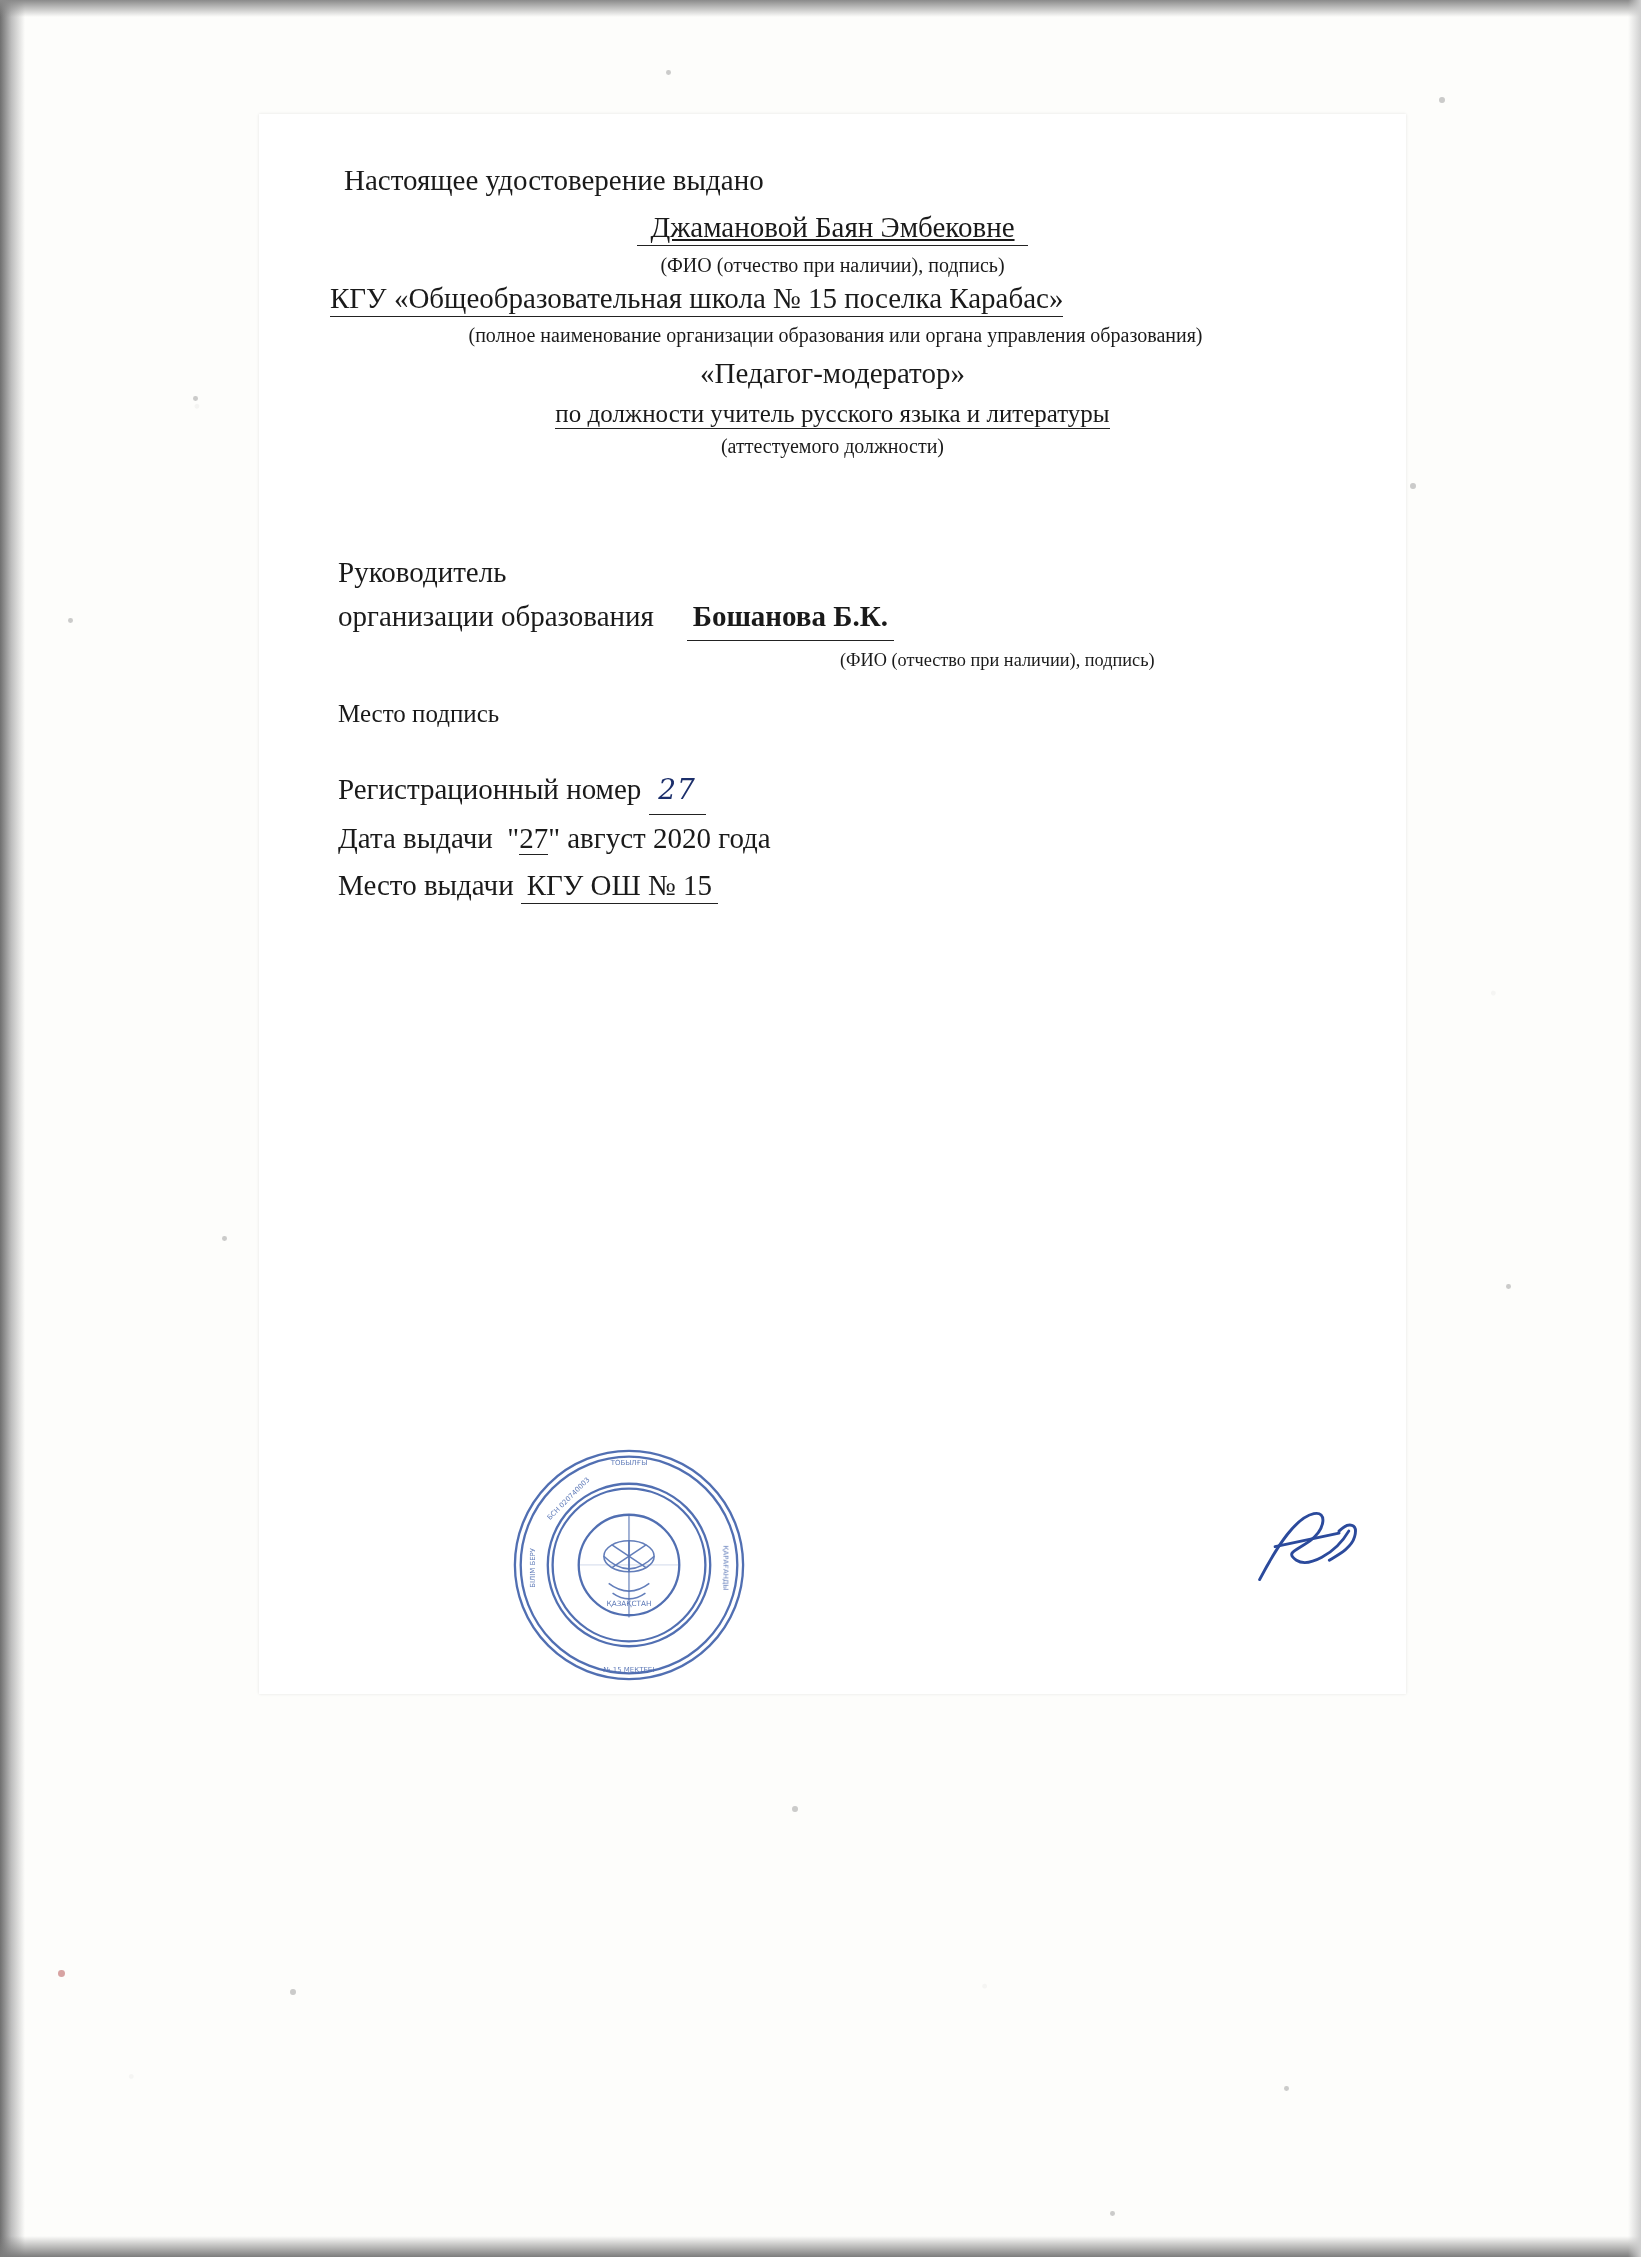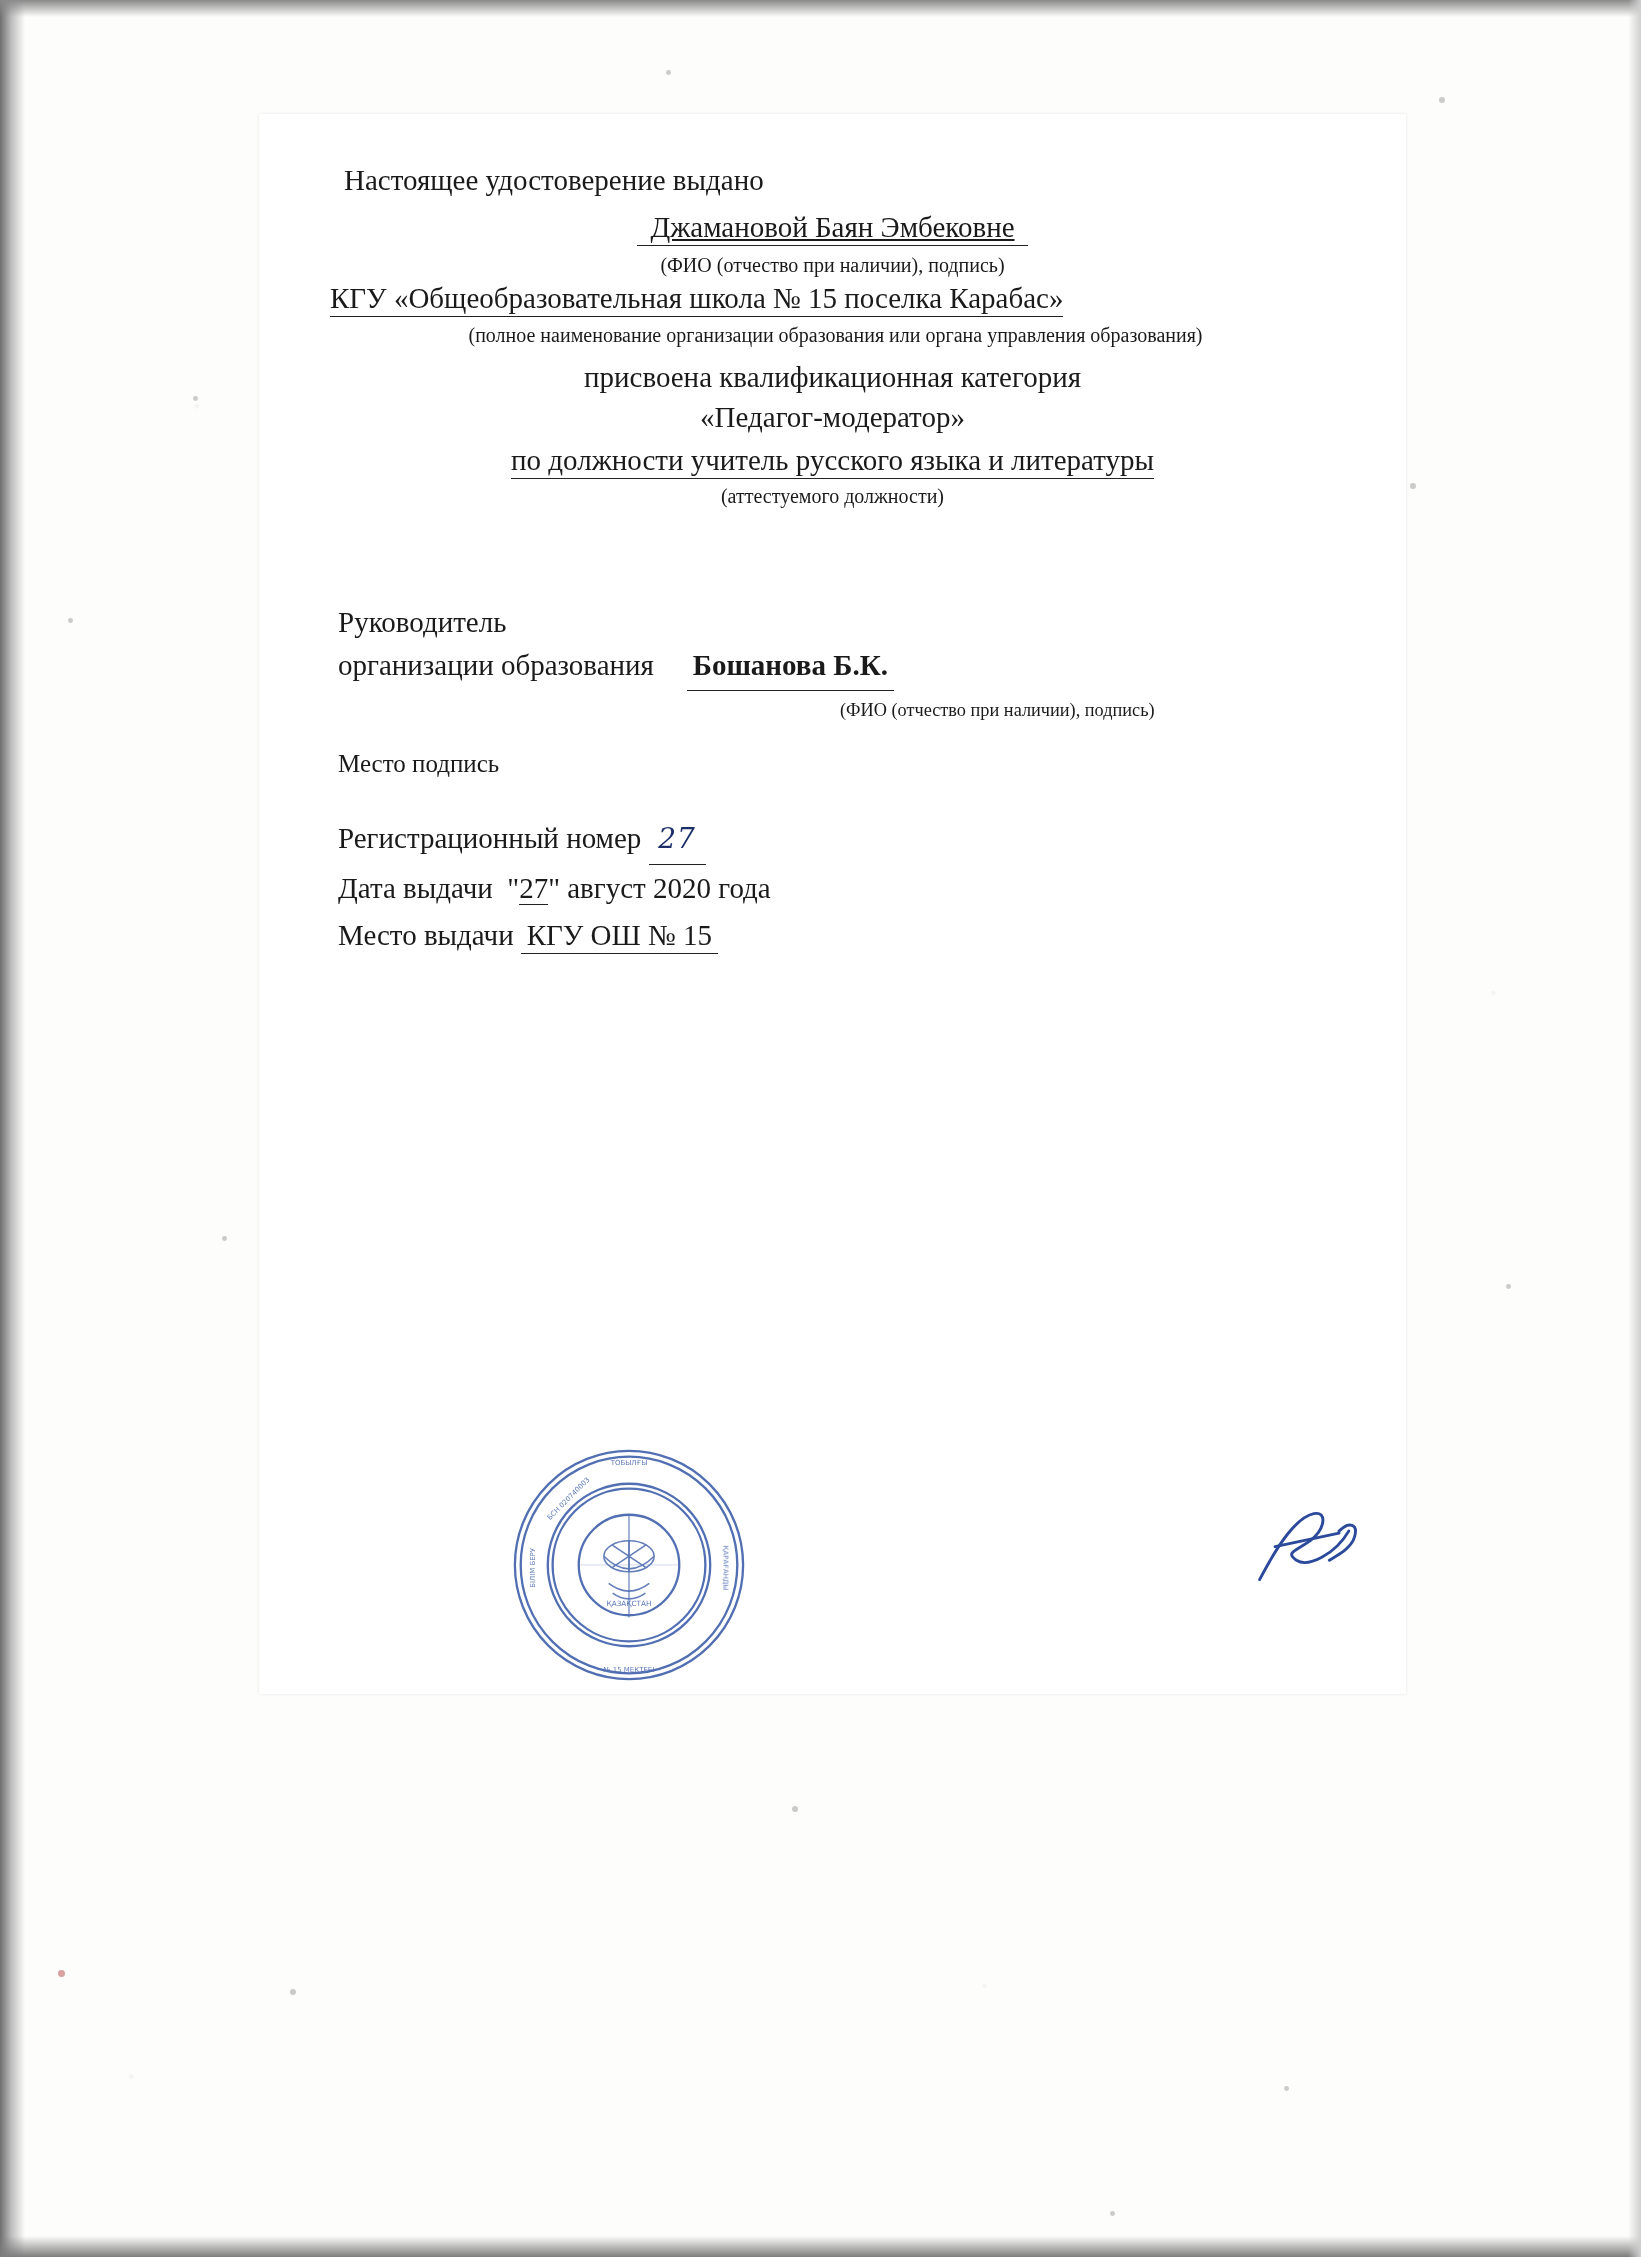--- a/index.html
+++ b/index.html
@@ -147,21 +147,21 @@
     font-size: 29px;
     margin-top: 11.6px;
   }
   .category-line {
     text-align: center;
     font-size: 29px;
     margin-top: 7.7px;
   }
   .position-line {
     text-align: center;
-    font-size: 29px;
+    font-size: 25px;
     margin-top: 9.7px;
   }
   .position-underline {
     border-bottom: 1.5px solid #222;
     padding-bottom: 1.9px;
   }
 
   .sign-block {
     margin-top: 93px;
     padding-left: 79px;
@@ -275,21 +275,20 @@
     <span class="name-underline">Джамановой Баян Эмбековне</span>
   </div>
   <div class="caption">(ФИО (отчество при наличии), подпись)</div>
 
 
   <div class="org-line">
     <span class="org-underline">КГУ «Общеобразовательная школа № 15 поселка Карабас»</span>
   </div>
   <div class="caption-wide">(полное наименование организации образования или органа управления образования)</div>
 
-  <div class="assigned-line">присвоена квалификационная категория</div>
   <div class="category-line">«Педагог-модератор»</div>
 
   <div class="position-line">
     <span class="position-underline">по должности учитель русского языка и литературы</span>
   </div>
   <div class="caption">(аттестуемого должности)</div>
 
   <div class="sign-block">
     <div>Руководитель</div>
     <div class="sign-row">

